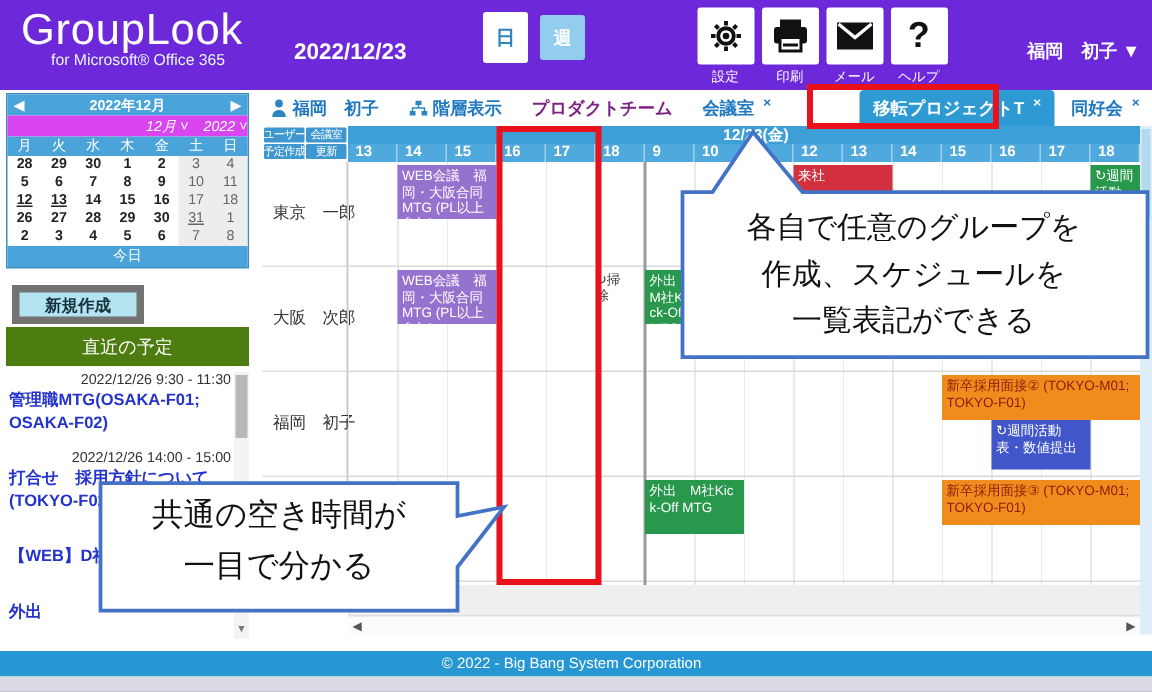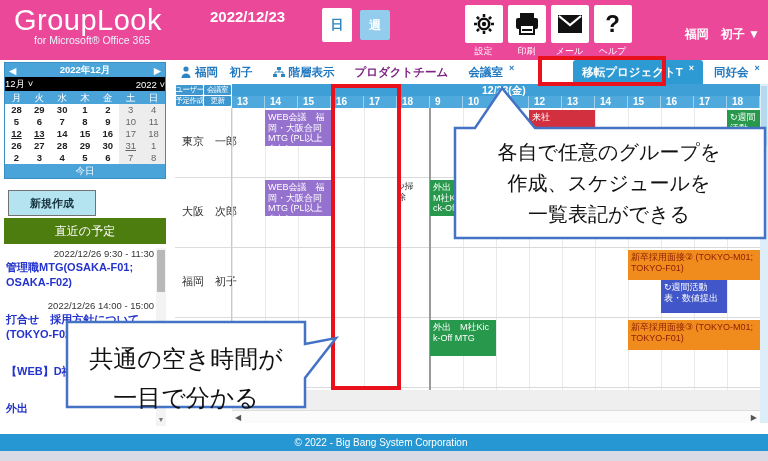--- a/index.html
+++ b/index.html
@@ -1,54 +1,54 @@
 <!DOCTYPE html>
 <html><head>
 <meta charset="utf-8">
 <style>
   html,body{margin:0;padding:0;background:#999;}
   *{box-sizing:border-box;font-family:"Liberation Sans","DejaVu Sans",sans-serif;}
   #app{position:relative;width:768px;height:461px;background:#fff;overflow:hidden;margin:0 auto;}
 
   
-  #topbar{position:absolute;left:0;top:0;width:768px;height:60px;background:#ec4899;color:#fff;}
+  #topbar{position:absolute;left:0;top:0;width:768px;height:60px;background:#6d28d9;color:#fff;}
   #logo{position:absolute;left:14px;top:4px;}
   #logo .t{font-size:29px;font-weight:400;letter-spacing:.5px;}
   #logo .s{font-size:10.5px;margin-left:20px;margin-top:-3px;color:#eaf6fd;}
-  #hdate{position:absolute;left:196px;top:8px;font-size:15px;font-weight:bold;margin-left:14px;}
+  #hdate{position:absolute;left:196px;top:26px;font-size:15px;font-weight:bold;}
   .viewbtn{position:absolute;width:30px;text-align:center;border-radius:2px;font-weight:bold;cursor:pointer;}
   #vb-day{left:322px;top:8px;height:34px;line-height:34px;background:#fff;color:#2e86c1;font-size:13px;}
   #vb-week{left:360px;top:10px;height:30px;line-height:30px;background:#93cdee;color:#fff;font-size:12px;}
   .tool{position:absolute;top:5px;width:43px;text-align:center;}
   .tool .sq{width:38px;height:38px;background:#fff;border-radius:2px;margin:0 auto;display:flex;align-items:center;justify-content:center;cursor:pointer;}
   .tool .lbl{font-size:9px;margin-top:2px;color:#fff;}
   .tool .q{font-size:24px;font-weight:bold;color:#111;}
   #huser{position:absolute;right:8px;top:26px;font-size:12px;font-weight:bold;}
 
   
   #tabbar{position:absolute;left:172px;top:60px;width:596px;height:24px;display:flex;align-items:flex-end;}
   .tab{height:24px;background:#fff;color:#1f78c0;font-size:11.5px;font-weight:bold;display:flex;align-items:center;padding:0 9px;margin-right:2px;border-radius:3px 3px 0 0;cursor:pointer;white-space:nowrap;}
   .tab .tabicon{margin-right:4px;display:flex;}
   .tab.active{background:#2d9ad3;color:#fff;}
   .tab .tclose{font-size:9px;margin-left:6px;align-self:flex-start;margin-top:3px;cursor:pointer;}
 
   
   #sidebar{position:absolute;left:0;top:60px;width:175px;height:374px;background:#fff;}
   #cal{position:absolute;left:4px;top:2px;width:162px;border:1px solid #3a8fc0;background:#fff;font-size:9.5px;}
   .calnav{background:#4ba4d9;color:#fff;height:14px;display:flex;align-items:center;justify-content:space-between;padding:0 4px;font-weight:bold;}
-  .calsel{background:#000000;color:#fff;height:14px;display:flex;align-items:center;justify-content:space-between;gap:10px;}
+  .calsel{background:#d946ef;color:#fff;height:14px;display:flex;align-items:center;justify-content:flex-end;gap:10px;font-style:italic;}
   .calsel span{cursor:pointer;}
   .calhdr,.calweek{display:grid;grid-template-columns:repeat(7,1fr);}
   .calhdr{background:#4ba4d9;color:#fff;height:13px;line-height:13px;text-align:center;}
   .calweek div{height:12px;line-height:12px;text-align:center;font-weight:bold;color:#222;cursor:pointer;}
   .calweek div.we{background:#ededed;color:#666;font-weight:normal;}
   .calweek div.u{text-decoration:underline;}
   .calweek div.sel{background:#bfe3f7;}
   .caltoday{background:#4ba4d9;color:#fff;height:14px;line-height:14px;text-align:center;cursor:pointer;}
-  #newbtn{position:absolute;left:8px;top:130px;width:88px;height:26px;background:#b4e4f0;color:#15323f;font-size:11px;font-weight:bold;border:1px solid #737373;display:flex;align-items:center;justify-content:center;cursor:pointer;}
+  #newbtn{position:absolute;left:8px;top:130px;width:88px;height:26px;background:#b4e4f0;color:#15323f;font-size:11px;font-weight:bold;border:5px solid #737373;display:flex;align-items:center;justify-content:center;cursor:pointer;}
   #upc-hdr{position:absolute;left:4px;top:158px;width:162px;height:26px;background:#4d7c0f;color:#fff;font-size:12px;display:flex;align-items:center;justify-content:center;}
   #upc-list{position:absolute;left:6px;top:188px;width:148px;}
   .upc-item{margin-bottom:10px;}
   .upc-date{font-size:9.5px;color:#333;text-align:right;height:12px;line-height:12px;}
   .upc-title{font-size:11px;font-weight:bold;color:#2433cc;line-height:15px;cursor:pointer;}
   #sb-track{position:absolute;left:156px;top:188px;width:10px;height:178px;background:#f3f3f3;}
   #sb-thumb{position:absolute;left:1px;top:2px;width:8px;height:42px;background:#b8b8b8;}
   #sb-down{position:absolute;left:0;bottom:0;width:10px;height:12px;color:#777;font-size:7px;text-align:center;line-height:12px;cursor:pointer;}
 
   
@@ -75,21 +75,21 @@
   .blk.orange{color:#8b1c00;}
   .blk.plain{color:#333;background:transparent!important;padding:1px 0;}
 
   
   .redbox{position:absolute;border:4px solid #e8111c;pointer-events:none;z-index:40;}
   #rb-tab{left:538px;top:56px;width:128px;height:30px;}
   #rb-cols{left:331px;top:84px;width:70px;height:306px;}
   .bubble-svg{position:absolute;z-index:45;pointer-events:none;}
   .bubble-txt{position:absolute;z-index:46;display:flex;align-items:center;justify-content:center;text-align:center;color:#111;white-space:pre-line;pointer-events:none;}
   #bub1-txt{left:455px;top:128px;width:308px;height:110px;font-size:20px;line-height:1.55;}
-  #bub2-txt{left:67px;top:336px;width:238px;height:85px;font-size:24px;line-height:1.6;}
+  #bub2-txt{left:67px;top:318px;width:238px;height:85px;font-size:21px;line-height:1.6;}
 
   
   #footer{position:absolute;left:0;top:434px;width:768px;height:17px;background:#2697d3;color:#fff;font-size:10px;line-height:17px;text-align:center;padding-right:6px;}
   #btmstrip{position:absolute;left:0;top:451px;width:768px;height:10px;background:#d9dae3;}
 </style>
 </head>
 <body>
 
 <div id="app">
 

